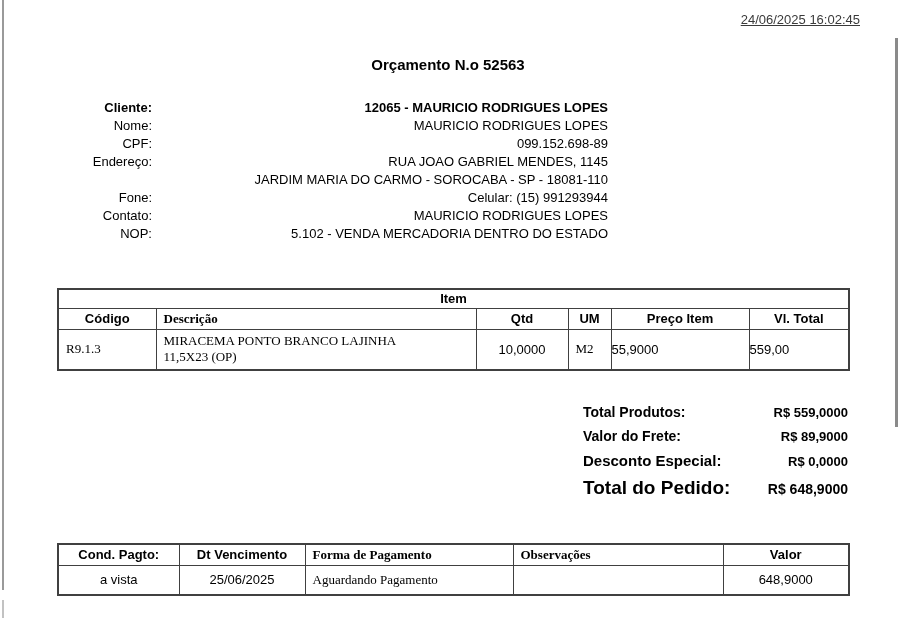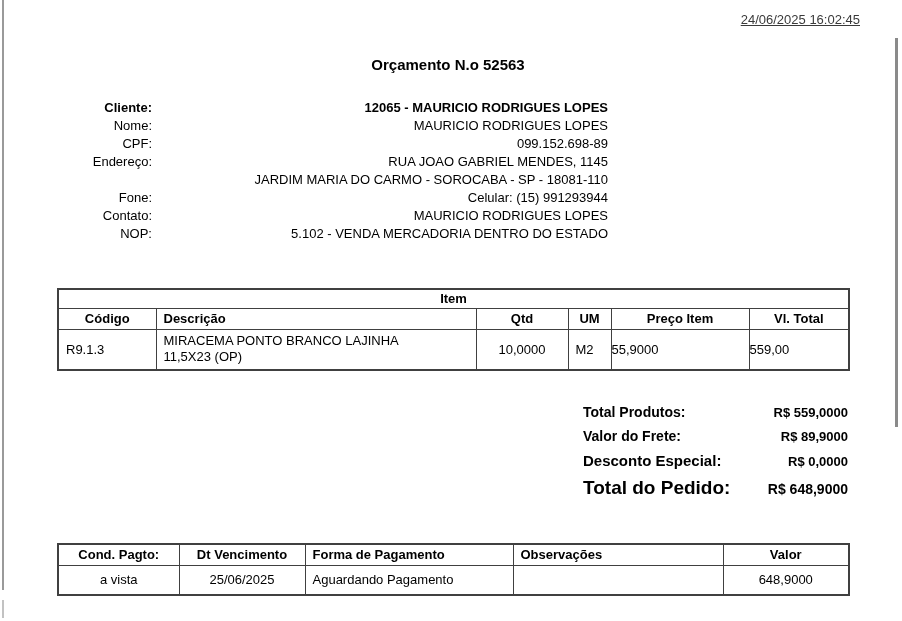--- a/index.html
+++ b/index.html
@@ -33,21 +33,21 @@
 
   
   table { border-collapse: collapse; table-layout: fixed; font-size: 13px; }
   .grid { border: 2px solid #404040; }
   .grid td, .grid th { border: 1px solid #404040; overflow: hidden; }
 
   .item-table { position: absolute; top: 288px; left: 57px; width: 791px; }
   .item-table .caption-cell { height: 19px; text-align: center; font-weight: bold; }
   .item-table th { height: 21px; font-weight: bold; }
   .item-table td { height: 41px; vertical-align: middle; }
-  .al { text-align: left; padding-left: 7px; }
+  .al { text-align: left; padding-left: 7px; font-family: Liberation Serif, serif; }
   .ac { text-align: center; }
   .ar { text-align: left; padding-right: 7px; }
   .pre { white-space: pre-line; line-height: 16px; }
 
   
   .totals { position: absolute; top: 404px; left: 583px; width: 265px; }
   .totals-row { display: flex; justify-content: space-between; align-items: baseline; margin-bottom: 8px; }
   .totals-row .t-lbl { font-weight: bold; font-size: 14px; }
   .totals-row .t-val { font-weight: bold; font-size: 13px; }
   .totals-row.small .t-lbl { font-size: 15px; }

